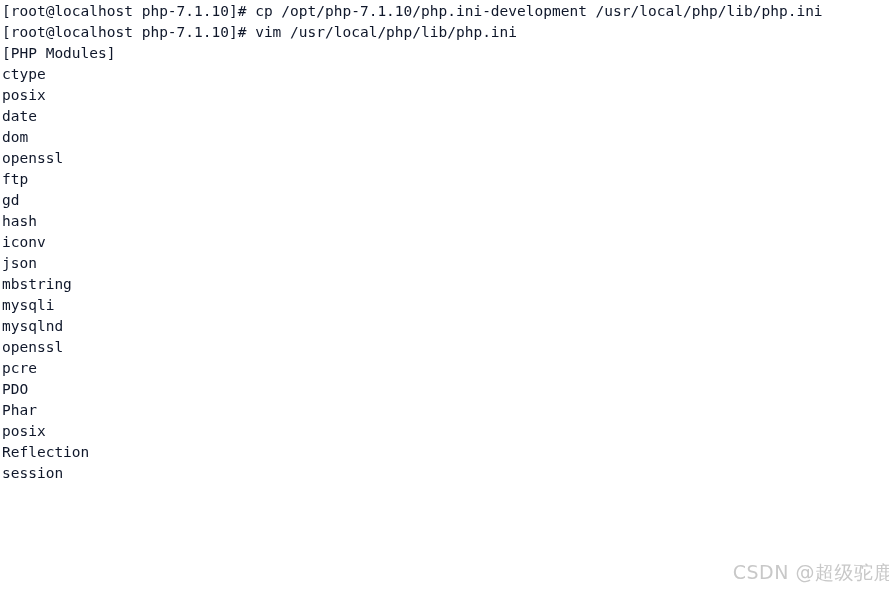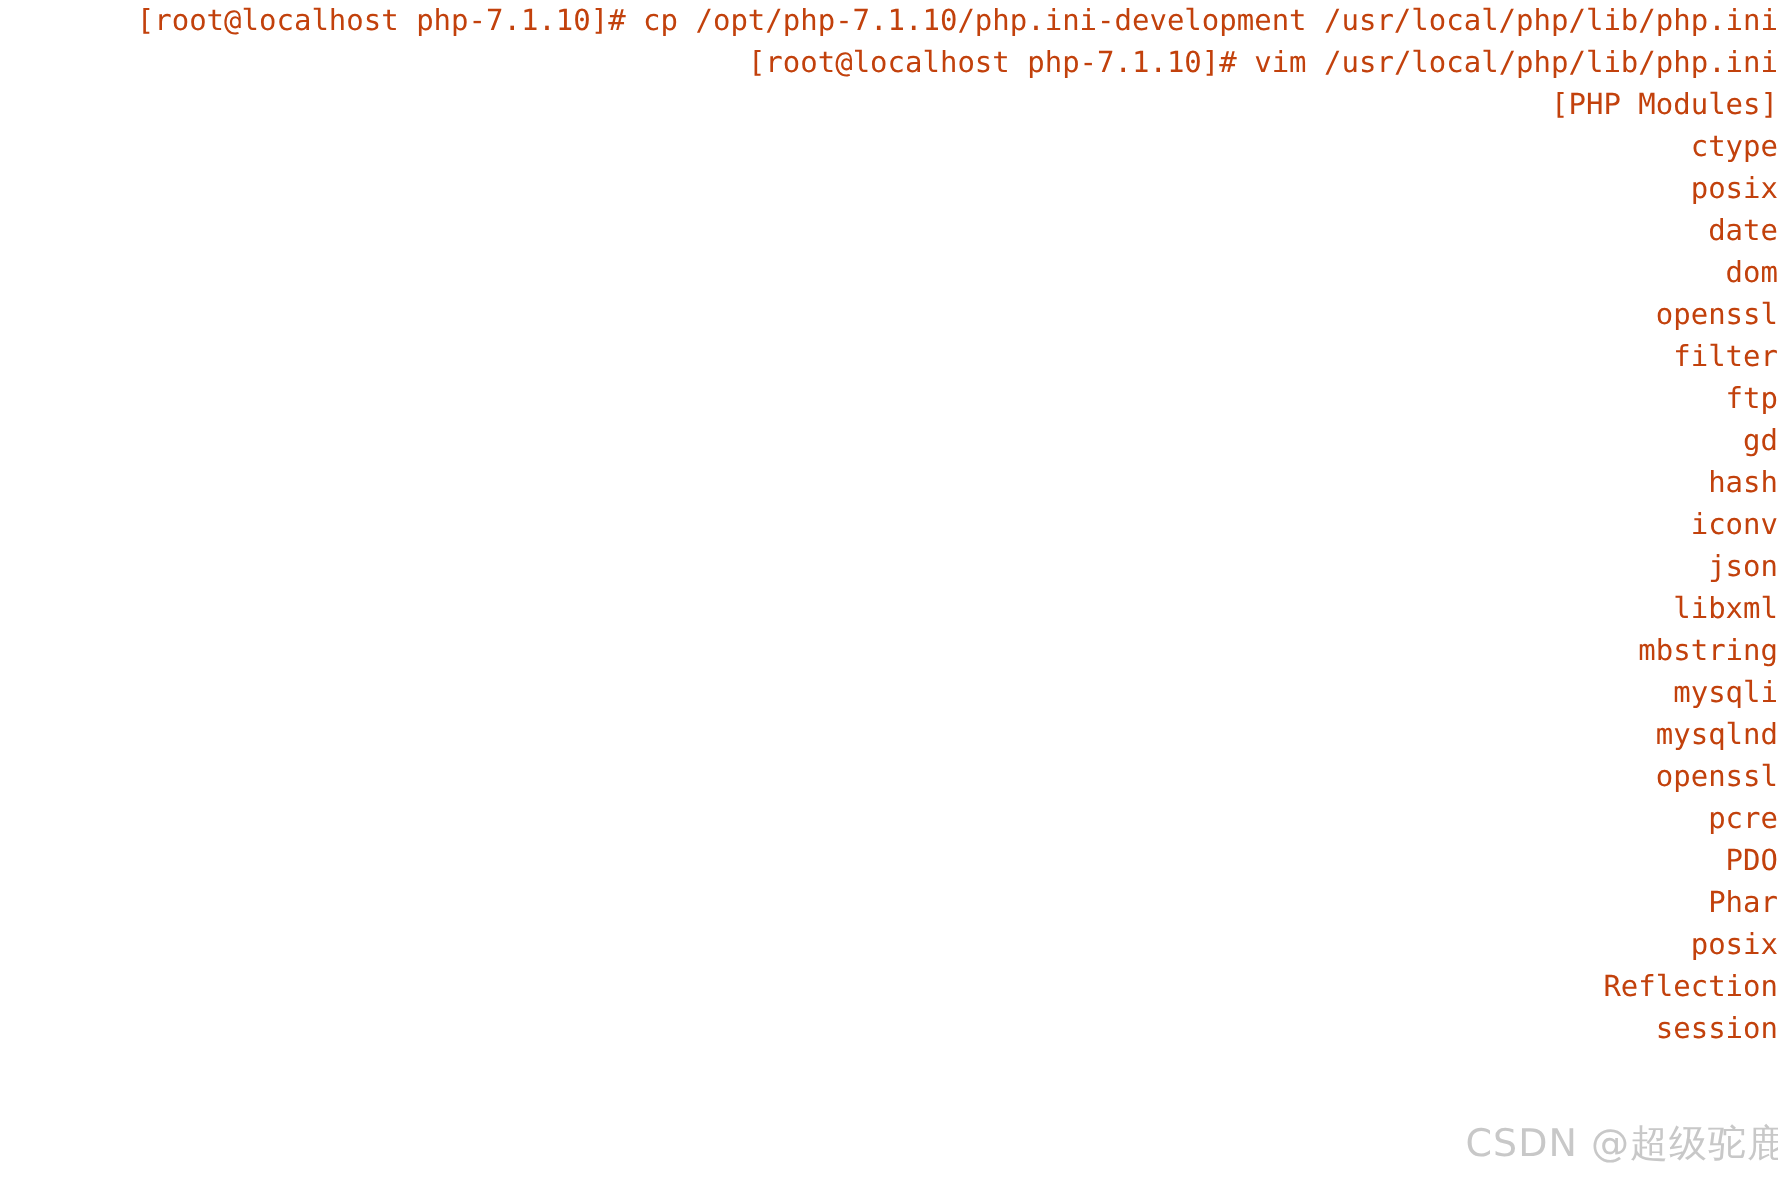--- a/index.html
+++ b/index.html
@@ -22,22 +22,21 @@
   #term-lines {
     position: absolute;
     left: 2px;
     top: 1px;
     right: 0;
   }
   .term-line {
     height: 21px;
     white-space: pre;
     letter-spacing: 0px;
-    color: #c2410c;
-    text-align: right;
+    color: #0f172a;
   }
   #watermark {
     position: absolute;
     right: -4px;
     bottom: 6px;
     font-family: "DejaVu Sans", "Liberation Sans", sans-serif;
     font-size: 19px;
     line-height: 24px;
     color: #c8c8c8;
     white-space: pre;
@@ -51,27 +50,25 @@
 <div id="terminal">
   <div id="term-lines">
       <div class="term-line">[root@localhost php-7.1.10]# cp /opt/php-7.1.10/php.ini-development /usr/local/php/lib/php.ini</div>
       <div class="term-line">[root@localhost php-7.1.10]# vim /usr/local/php/lib/php.ini</div>
       <div class="term-line">[PHP Modules]</div>
       <div class="term-line">ctype</div>
       <div class="term-line">posix</div>
       <div class="term-line">date</div>
       <div class="term-line">dom</div>
       <div class="term-line">openssl</div>
-      <div class="term-line">filter</div>
       <div class="term-line">ftp</div>
       <div class="term-line">gd</div>
       <div class="term-line">hash</div>
       <div class="term-line">iconv</div>
       <div class="term-line">json</div>
-      <div class="term-line">libxml</div>
       <div class="term-line">mbstring</div>
       <div class="term-line">mysqli</div>
       <div class="term-line">mysqlnd</div>
       <div class="term-line">openssl</div>
       <div class="term-line">pcre</div>
       <div class="term-line">PDO</div>
       <div class="term-line">Phar</div>
       <div class="term-line">posix</div>
       <div class="term-line">Reflection</div>
       <div class="term-line">session</div>

